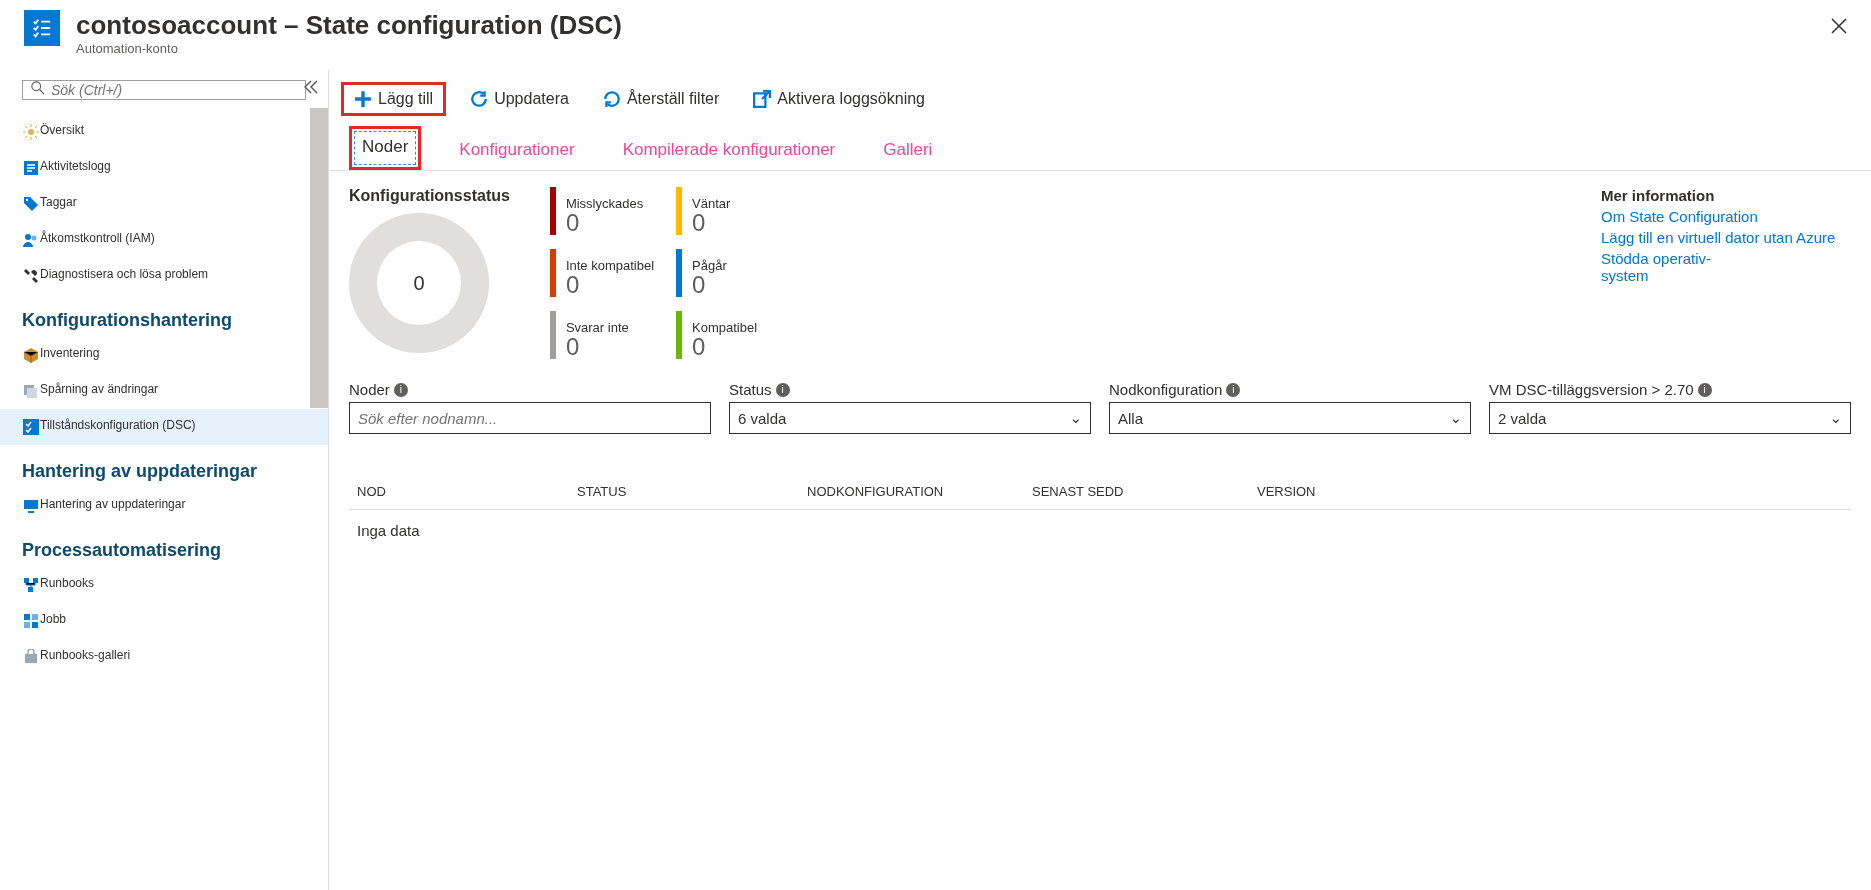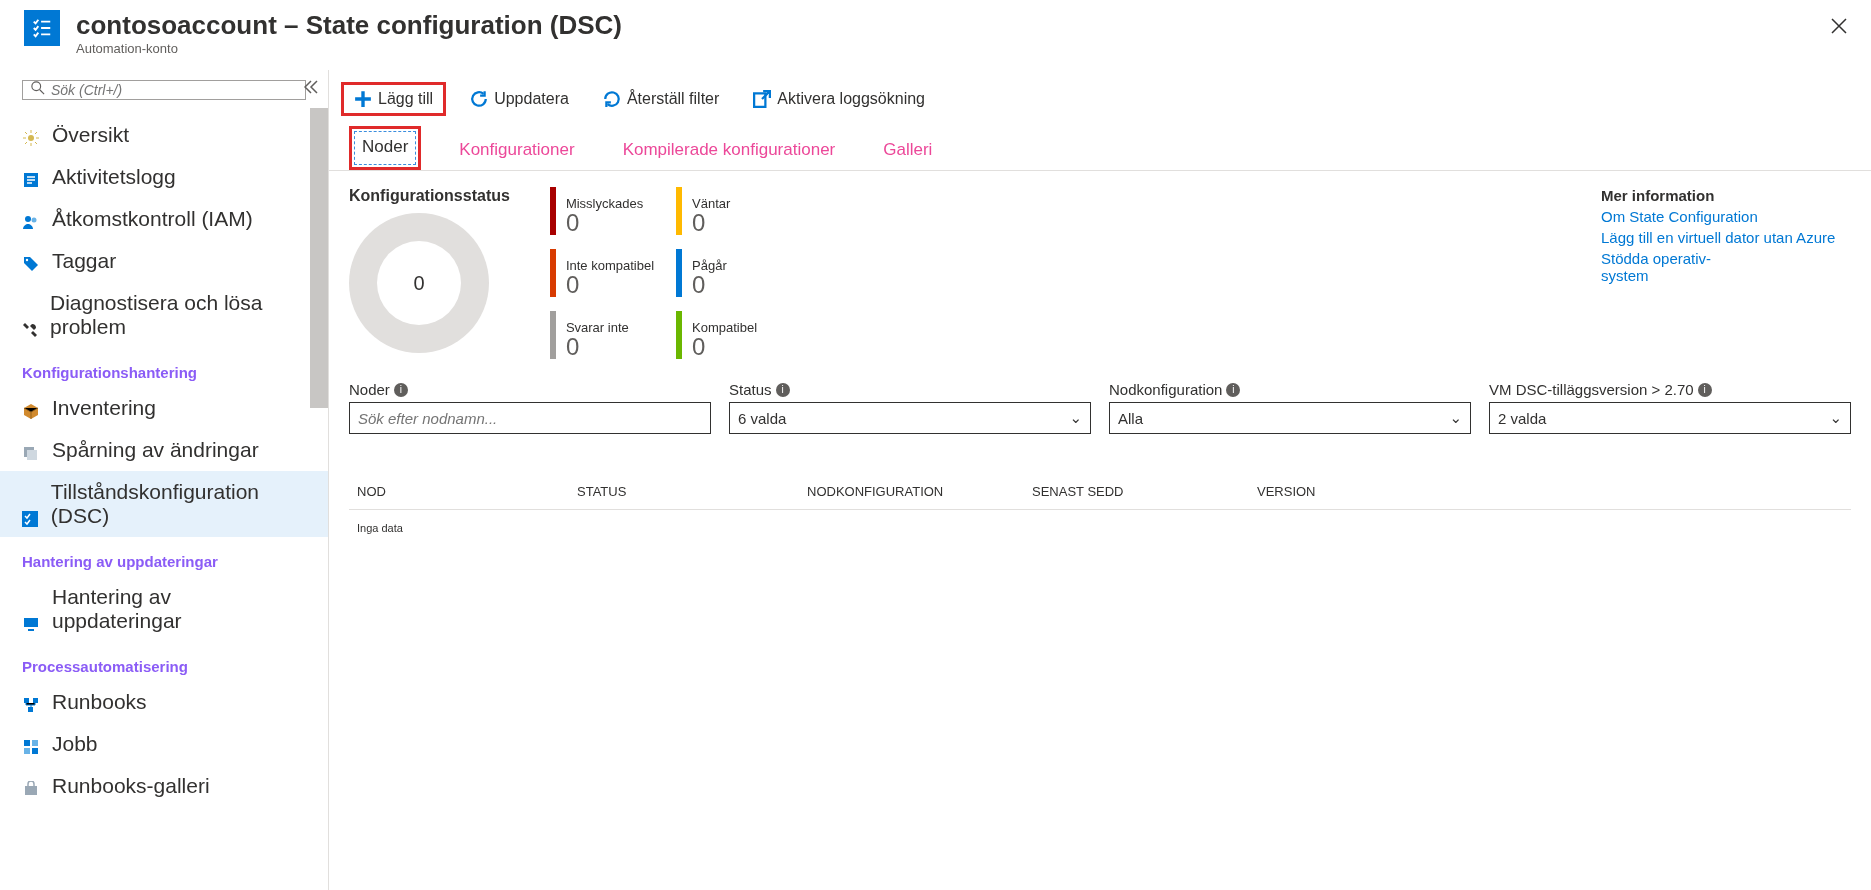--- a/index.html
+++ b/index.html
@@ -13,23 +13,23 @@
 
 .layout { display: flex; height: calc(890px - 60px); }
 .sidebar { width: 329px; border-right: 1px solid #e1dfdd; position: relative; display: flex; flex-direction: column; }
 .collapse-btn { position: absolute; right: 6px; top: 6px; font-size: 16px; color: #605e5c; cursor: pointer; padding: 4px; }
 .search-box { margin: 10px 22px 8px 22px; border: 1px solid #a19f9d; height: 20px; display: flex; align-items: center; padding: 0 8px; }
 .search-box input { border: none; outline: none; flex: 1; font-style: italic; color: #605e5c; font-size: 14px; }
 .search-icon { color: #605e5c; margin-right: 6px; }
 
 .side-items { flex: 1; overflow-y: auto; padding-top: 6px; position: relative; }
 .side-scroll-thumb { position:absolute; right:0; top:0; width:18px; height:300px; background:#c8c6c4; }
-.side-item { display: flex; align-items: flex-end; padding: 9px 22px; font-size: 21px; cursor: pointer; gap: 12px; }
+.side-item { display: flex; align-items: flex-start; padding: 9px 22px; font-size: 12px; cursor: pointer; }
 .side-item.active { background: #e5f1fb; }
-.side-group { padding: 16px 22px 6px 22px; font-size: 15px; font-weight: 600; color: #8b5cf6; }
+.side-group { padding: 16px 22px 6px 22px; font-size: 18px; font-weight: 600; color: #0c4a6e; }
 .sicon { width: 18px; height: 18px; display: inline-flex; align-items: center; justify-content: center; }
 
 .main { flex: 1; padding: 0 0 0 0; position: relative; overflow: hidden; }
 .toolbar { display: flex; align-items: center; gap: 14px; padding: 12px 20px 10px 12px; }
 .tool-btn { display: inline-flex; align-items: center; gap: 6px; padding: 5px 10px; font-size: 16px; color: #323130; cursor: pointer; }
 .tool-btn svg, .tool-btn .ticon { color: #0078d4; }
 .tool-add { border: 3px solid #e02a2a; }
 
 .tabs { display: flex; gap: 28px; padding: 0 20px; border-bottom: 1px solid #e1dfdd; align-items: flex-end; }
 .tab { padding: 8px 10px 10px 10px; font-size: 17px; color: #ec4899; cursor: pointer; }
@@ -61,21 +61,21 @@
 .filter-input input { border:none; outline:none; width:100%; font-style:italic; font-size:15px; color:#605e5c; }
 .chev { color:#323130; }
 
 .table { margin: 40px 20px 0 20px; }
 .thead { display:flex; gap:0; padding: 10px 8px; font-size:13px; font-weight:400; color:#323130; }
 .th1 { flex: 0 0 220px; }
 .th2 { flex: 0 0 230px; }
 .th3 { flex: 0 0 225px; }
 .th4 { flex: 0 0 225px; }
 .th5 { flex: 1; }
-.tbody { border-top:1px solid #e1dfdd; padding: 12px 8px; font-size:11px; color:#323130; }
+.tbody { border-top:1px solid #e1dfdd; padding: 12px 8px; font-size:15px; color:#323130; }
 
 </style>
 </head>
 <body>
 
 <div class="header">
   <div class="header-icon">
     <svg width="22" height="22" viewBox="0 0 24 24">
         <rect width="24" height="24" fill="#0078d4"></rect>
         <path d="M3 5l2 2 3-4M3 12l2 2 3-4M3 19l2 2 3-4M11 5h10M11 12h10M11 19h10" stroke="#fff" stroke-width="2" fill="none"></path>
@@ -125,35 +125,35 @@
             <svg width="16" height="16" viewBox="0 0 16 16">
               <rect x="1" y="1" width="14" height="14" fill="#0078d4"></rect>
               <path d="M4 5h8M4 8h8M4 11h5" stroke="#fff" stroke-width="1.3"></path>
             </svg>
           </span>
         <span>Aktivitetslogg</span>
       </div>
       <div class="side-item">
         <span class="sicon">
             <svg width="16" height="16" viewBox="0 0 16 16">
+              <path d="M1 1h6l8 8-6 6-8-8z" fill="#0078d4"></path>
+              <circle cx="4" cy="4" r="1.2" fill="#fff"></circle>
+            </svg>
+          </span>
+        <span>Taggar</span>
+      </div>
+      <div class="side-item">
+        <span class="sicon">
+            <svg width="16" height="16" viewBox="0 0 16 16">
               <circle cx="5" cy="5" r="3" fill="#0078d4"></circle>
               <circle cx="11" cy="6" r="2.5" fill="#69b3e7"></circle>
               <path d="M0 15c0-3 3-5 5-5s5 2 5 5" fill="#0078d4"></path>
             </svg>
           </span>
         <span>Åtkomstkontroll (IAM)</span>
-      </div>
-      <div class="side-item">
-        <span class="sicon">
-            <svg width="16" height="16" viewBox="0 0 16 16">
-              <path d="M1 1h6l8 8-6 6-8-8z" fill="#0078d4"></path>
-              <circle cx="4" cy="4" r="1.2" fill="#fff"></circle>
-            </svg>
-          </span>
-        <span>Taggar</span>
       </div>
       <div class="side-item">
         <span class="sicon">
             <svg width="16" height="16" viewBox="0 0 16 16">
               <path d="M3 1l4 4-2 2-4-4M13 15l-4-4 2-2 4 4M10 2a4 4 0 0 1 4 4l-2 2-4-4z" fill="#323130"></path>
             </svg>
           </span>
         <span>Diagnostisera och lösa problem</span>
       </div>
 

